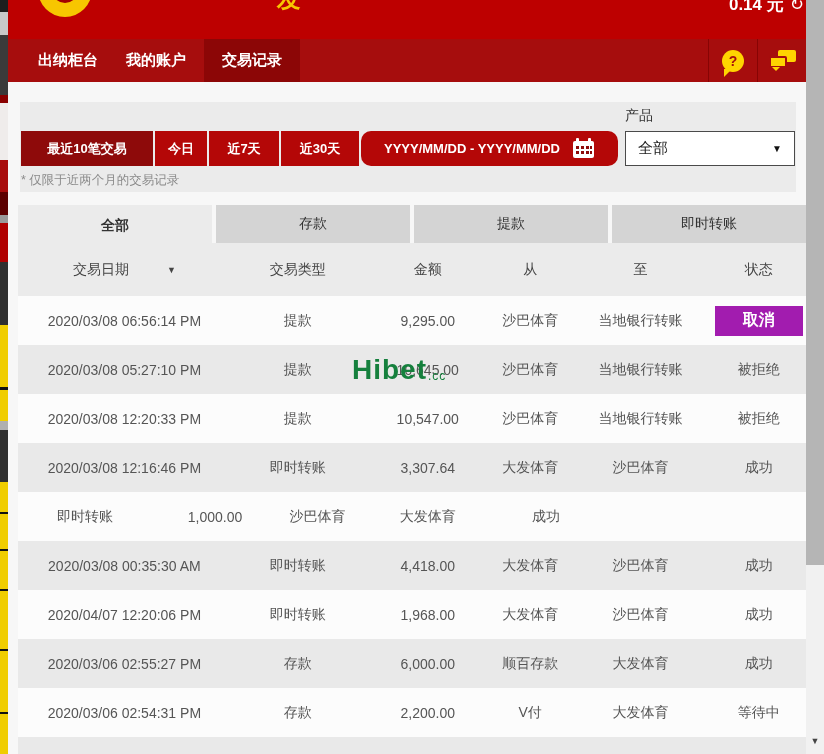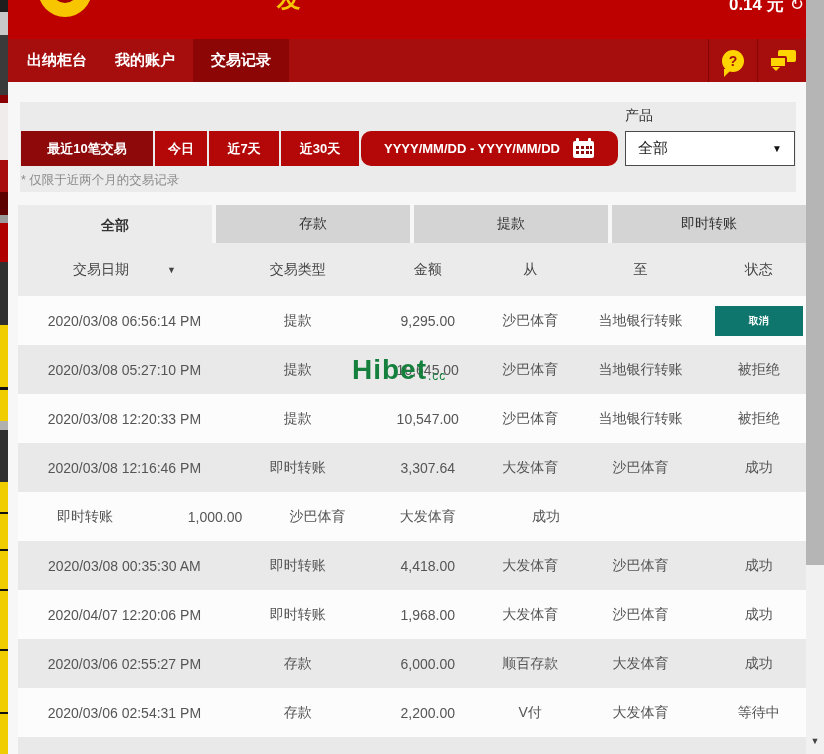--- a/index.html
+++ b/index.html
@@ -24,21 +24,21 @@
   
   .top-header { position:absolute; left:0; top:0; width:100%; height:39px; background:#bd0000; overflow:hidden; }
   .logo { position:absolute; left:30px; top:-37px; width:54px; height:54px; border-radius:50%; background:#f7c600; }
   .logo-inner { position:absolute; left:14px; top:14px; width:26px; height:26px; border-radius:50%; background:#a30000; }
   .partial-char { position:absolute; left:269px; top:-13px; color:#f7c600; font-size:24px; font-weight:bold; line-height:24px; }
   .balance { position:absolute; right:2px; top:-7px; color:#fff; font-size:17px; font-weight:bold; display:flex; gap:6px; align-items:center; white-space:nowrap; }
   .refresh { font-size:17px; font-weight:normal; }
 
   
   .navbar { position:absolute; left:0; top:39px; width:100%; height:43px; background:#a60d0d; display:flex; align-items:stretch; }
-  .nav-items { display:flex; align-items:stretch; padding-left:5px; }
+  .nav-items { display:flex; align-items:stretch; padding-left:5px;margin-left:11px; }
   .nav-item { color:#fff; font-weight:bold; font-size:15px; display:flex; align-items:center; padding:0 10px; margin:0 4px; cursor:pointer; }
   .nav-item.active { background:#8c0606; padding:0 18px; }
   .nav-right { margin-left:auto; display:flex; height:100%; }
   .nav-icon-cell { width:49px; border-left:1px solid #870404; display:flex; align-items:center; justify-content:center; cursor:pointer; }
   .help-bubble { position:relative; width:22px; height:22px; border-radius:50%; background:#ffd400; color:#a60d0d; font-weight:bold; font-size:14px; display:flex; align-items:center; justify-content:center; }
   .help-bubble::after { content:""; position:absolute; bottom:-5px; left:2px; border:4px solid transparent; border-top-color:#ffd400; border-left-color:#ffd400; }
   .chat-icon { position:relative; width:27px; height:21px; }
   .chat-b1 { position:absolute; right:0; top:0; width:18px; height:12px; background:#ffd400; border-radius:2px; }
   .chat-b2 { position:absolute; left:0; bottom:3px; width:18px; height:12px; background:#ffd400; border-radius:2px; border:2px solid #a60d0d; }
   .chat-tail { position:absolute; left:3px; bottom:-4px; border:4px solid transparent; border-top-color:#ffd400; }
@@ -65,21 +65,21 @@
 
   
   .thead { position:absolute; left:10px; top:161px; width:788px; height:53px; background:#ebebeb; display:flex; align-items:center; font-size:14px; color:#444; }
   .cell { display:flex; align-items:center; justify-content:center; text-align:center; }
   .c0 { width:27%; } .c1 { width:17%; } .c2 { width:16%; } .c3 { width:10%; } .c4 { width:18%; } .c5 { width:12%; }
   .sort-caret { font-size:9px; margin-left:38px; color:#444; }
   .tbody { position:absolute; left:10px; top:214px; width:788px; }
   .trow { height:49px; display:flex; align-items:center; font-size:14px; color:#555; }
   .trow:nth-child(odd) { background:#fcfcfc; }
   .trow:nth-child(even) { background:#e9e9e9; }
-  .cancel-btn { width:88px; height:30px; background:#0f766e; color:#fff; border:none; font-size:10px; font-weight:bold; font-family:inherit; cursor:pointer; }
+  .cancel-btn { width:88px; height:30px; background:#a21caf; color:#fff; border:none; font-size:16px; font-weight:bold; font-family:inherit; cursor:pointer; }
   .partial-row { position:absolute; left:10px; top:655px; width:788px; height:17px; background:#e9e9e9; }
 
   .watermark { position:absolute; left:344px; top:272px; display:flex; align-items:flex-end; color:#15803d; font-size:28px; font-weight:800; letter-spacing:1px; pointer-events:none; z-index:5; }
   .wm-small { font-size:12px; font-weight:normal; padding-bottom:3px; margin-left:1px; }
 
   
   .scrollbar { position:absolute; right:0; top:0; width:18px; height:754px; background:#f1f1f1; }
   .sb-thumb { position:absolute; left:0; top:0; width:100%; height:565px; background:#b5b5b5; }
   .sb-down { position:absolute; bottom:8px; width:100%; text-align:center; font-size:9px; color:#444; cursor:pointer; }
 </style>

